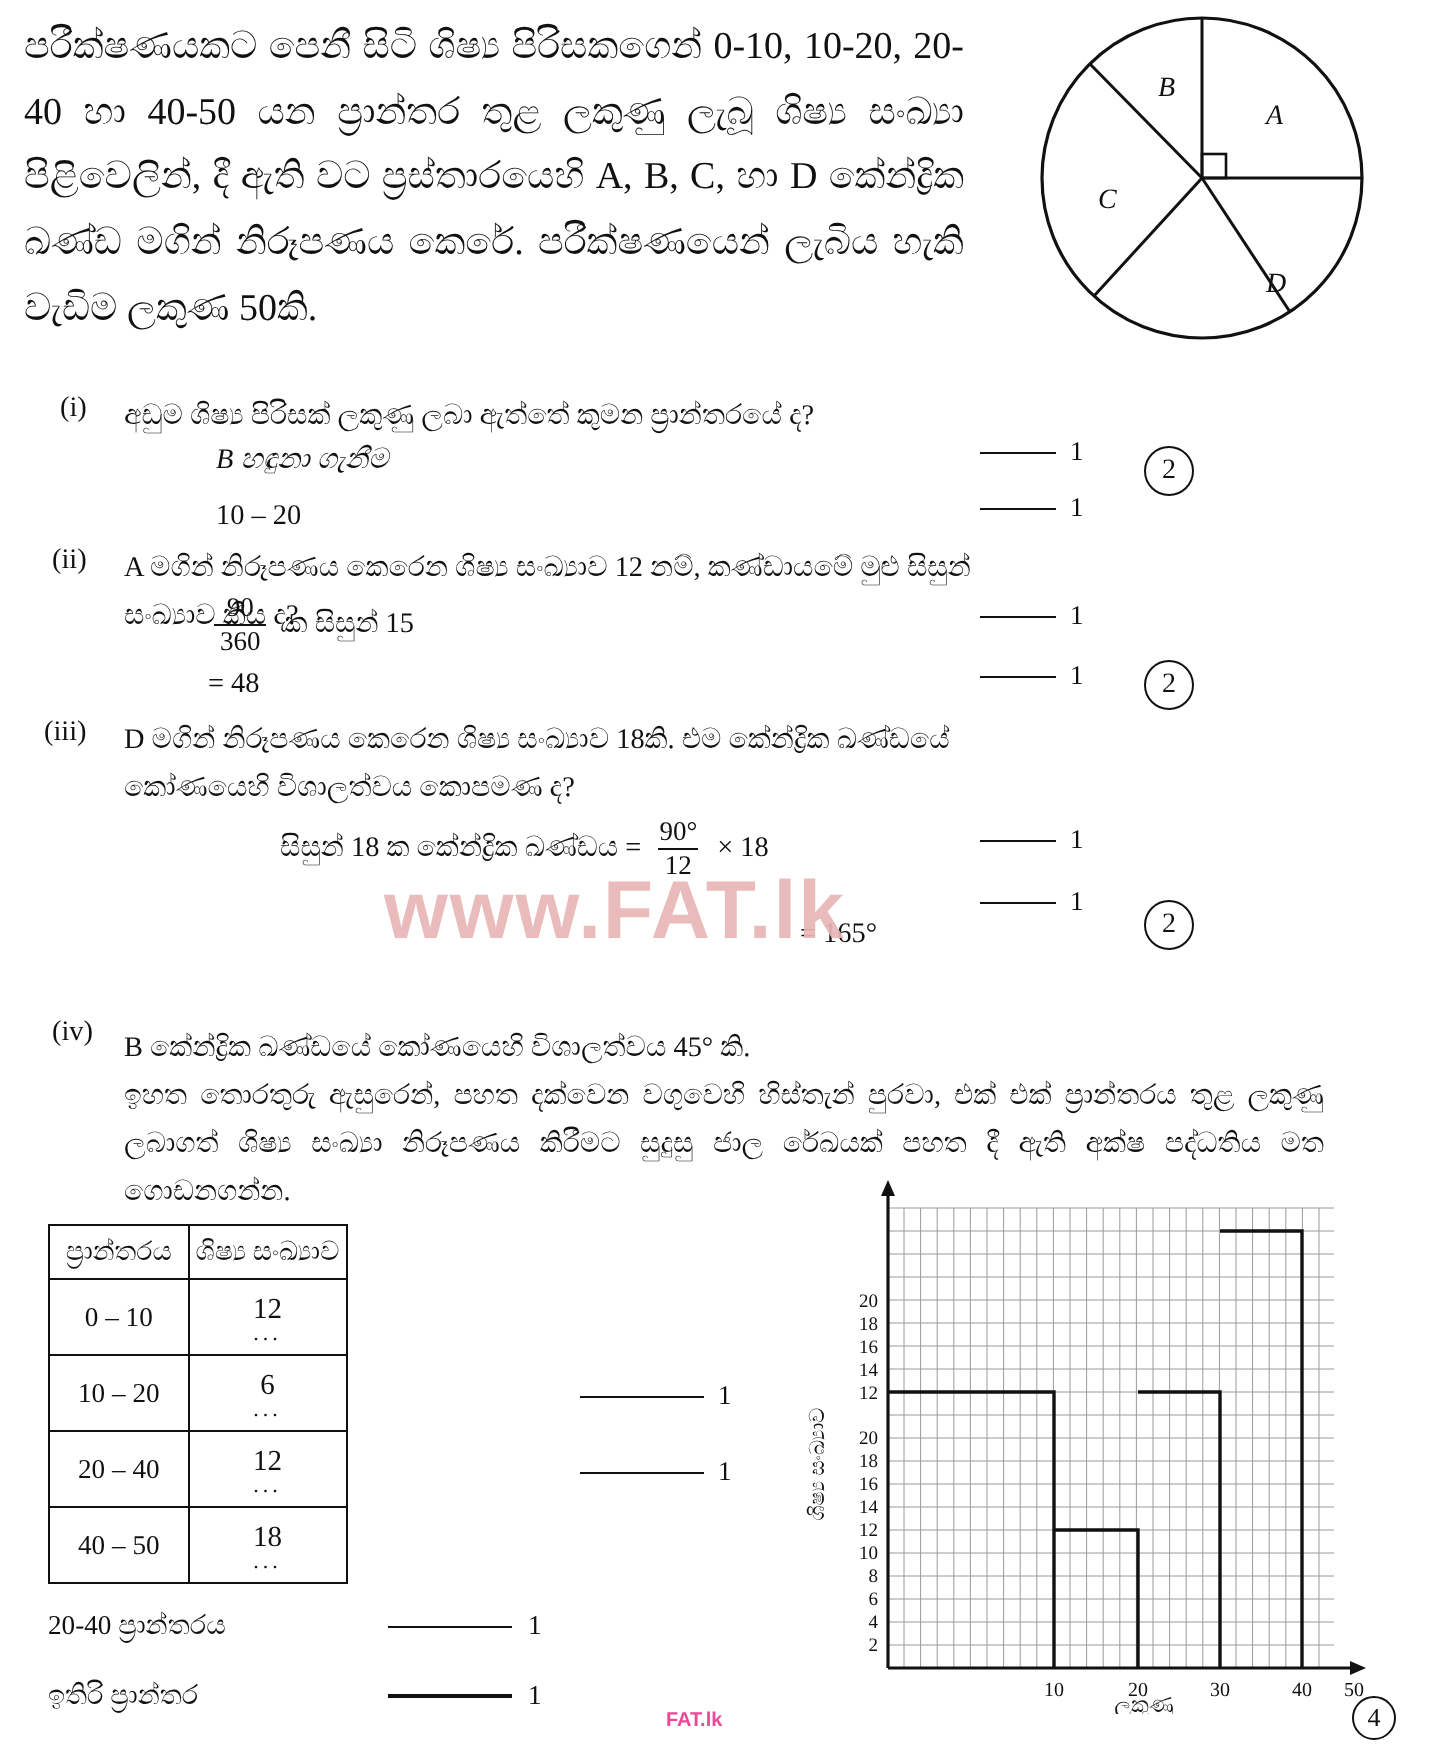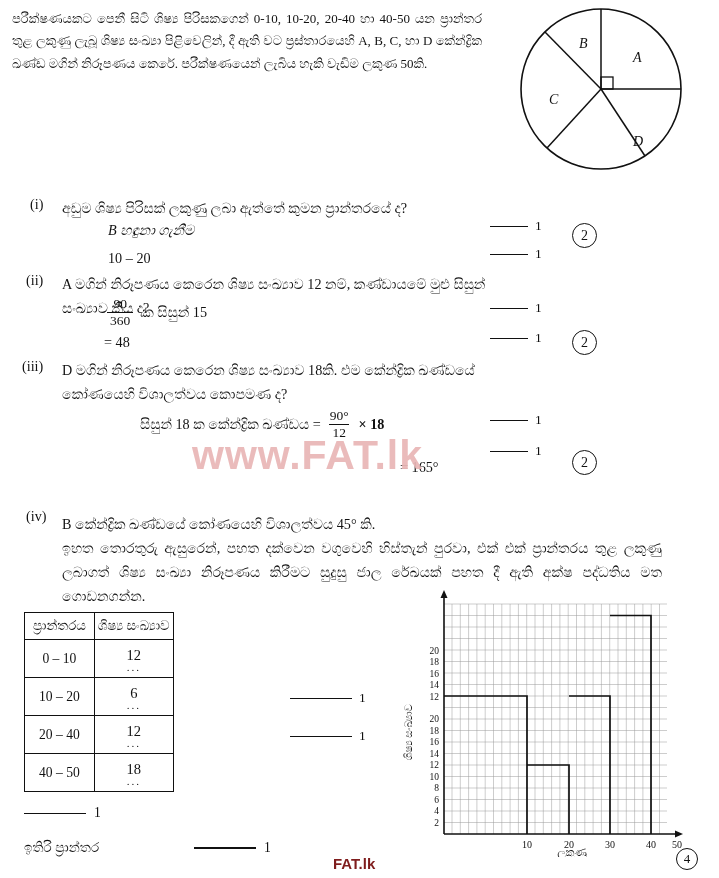--- a/index.html
+++ b/index.html
@@ -11,21 +11,21 @@
     color: #111;
     position: relative;
     overflow: hidden;
   }
   .page { position: relative; width: 719px; height: 878px; }
 
   
   .intro {
     position: absolute;
     left: 12px; top: 8px; width: 470px;
-    font-size: 13px; line-height: 1.72;
+    font-size: 19px; line-height: 1.72;
     text-align: justify;
   }
 
   
   .pie-wrap { position: absolute; left: 505px; top: 4px; width: 200px; height: 175px; }
   .pie-svg { display:block; }
   .pie-label { font-family: "Liberation Serif", serif; font-style: italic; font-size: 14px; fill:#111; }
 
   
   .q { position: absolute; font-size: 14.2px; line-height: 1.7; }
@@ -81,21 +81,21 @@
   table.data td.val .dots { display:block; font-size: 11px; line-height: 6px; letter-spacing: 2px; }
 
   
   .chart-wrap { position: absolute; left: 392px; top: 582px; width: 300px; height: 275px; }
 
   .footer-note { position:absolute; left: 24px; top: 800px; font-size: 13.6px; line-height: 1.95; }
 
   .fatlk {
     position: absolute; left: 333px; top: 855px;
     font-family: "Liberation Sans", sans-serif;
-    font-weight: bold; font-size: 15px; color: #7f1d1d;
+    font-weight: bold; font-size: 10px; color: #ec4899;
   }
   .pagecirc { position:absolute; left: 676px; top: 848px; width: 22px; height: 22px; border:1.3px solid #111; border-radius:50%; display:flex; align-items:center; justify-content:center; font-size:13px; }
 </style>
 </head>
 <body>
 
 <div class="page">
 
   <div class="intro">පරීක්ෂණයකට පෙනී සිටි ශිෂ්‍ය පිරිසකගෙන්  0-10, 10-20, 20-40 හා 40-50 යන ප්‍රාන්තර තුළ ලකුණු ලැබූ ශිෂ්‍ය සංඛ්‍යා පිළිවෙලින්, දී ඇති වට ප්‍රස්තාරයෙහි A, B, C, හා D කේන්ද්‍රික ඛණ්ඩ මගින් නිරූපණය කෙරේ. පරීක්ෂණයෙන් ලැබිය හැකි වැඩිම ලකුණ 50කි.</div>
 
@@ -155,21 +155,21 @@
 
   <div class="qnum" style="left:22px; top:358px;">(iii)</div>
   <div class="q" style="left:62px; top:358px; width:470px;">D මගින් නිරූපණය කෙරෙන ශිෂ්‍ය සංඛ්‍යාව 18කි. එම කේන්ද්‍රික ඛණ්ඩයේ කෝණයෙහි විශාලත්වය කොපමණ ද?</div>
 
   <div class="q" style="left:140px; top:408px; display:flex; align-items:center;">
     <span>සිසුන් 18 ක කේන්ද්‍රික ඛණ්ඩය  =</span>
     <span class="frac" style="margin-left:6px;">
       <span class="num">90°</span>
       <span class="den">12</span>
     </span>
-    <span style="margin-left:4px;font-weight:bold;">× 18</span>
+    <span style="margin-left:4px;">× 18</span>
   </div>
   <div class="q" style="left:400px; top:455px;">= 165°</div>
   <div class="mark" style="left:490px; top:412px;">
     <span class="mline"></span>
       <span>1</span>
   </div>
   <div class="mark" style="left:490px; top:443px;">
     <span class="mline"></span>
       <span>1</span>
   </div>
@@ -312,20 +312,21 @@
         <text x="285" y="266">50</text>
       </g>
 
       <text x="20" y="150" font-family="Liberation Serif, serif" font-size="10.5" fill="#111" transform="rotate(-90 20 150)" text-anchor="middle">ශිෂ්‍ය සංඛ්‍යාව</text>
       <text x="180" y="274" font-family="Liberation Serif, serif" font-size="11" fill="#111" text-anchor="middle">ලකුණු</text>
     </svg>
   </div>
 
   <div class="footer-note">
     <div style="display:flex; align-items:center;">
+      <span style="width:170px;">20-40 ප්‍රාන්තරය</span>
       <span class="mline long"></span>
       <span style="margin-left:8px;">1</span>
     </div>
     <div style="display:flex; align-items:center; margin-top:8px;">
       <span style="width:170px;">ඉතිරි ප්‍රාන්තර</span>
       <span class="mline long" style="border-top-width:2.2px;"></span>
       <span style="margin-left:8px;">1</span>
     </div>
   </div>
 

